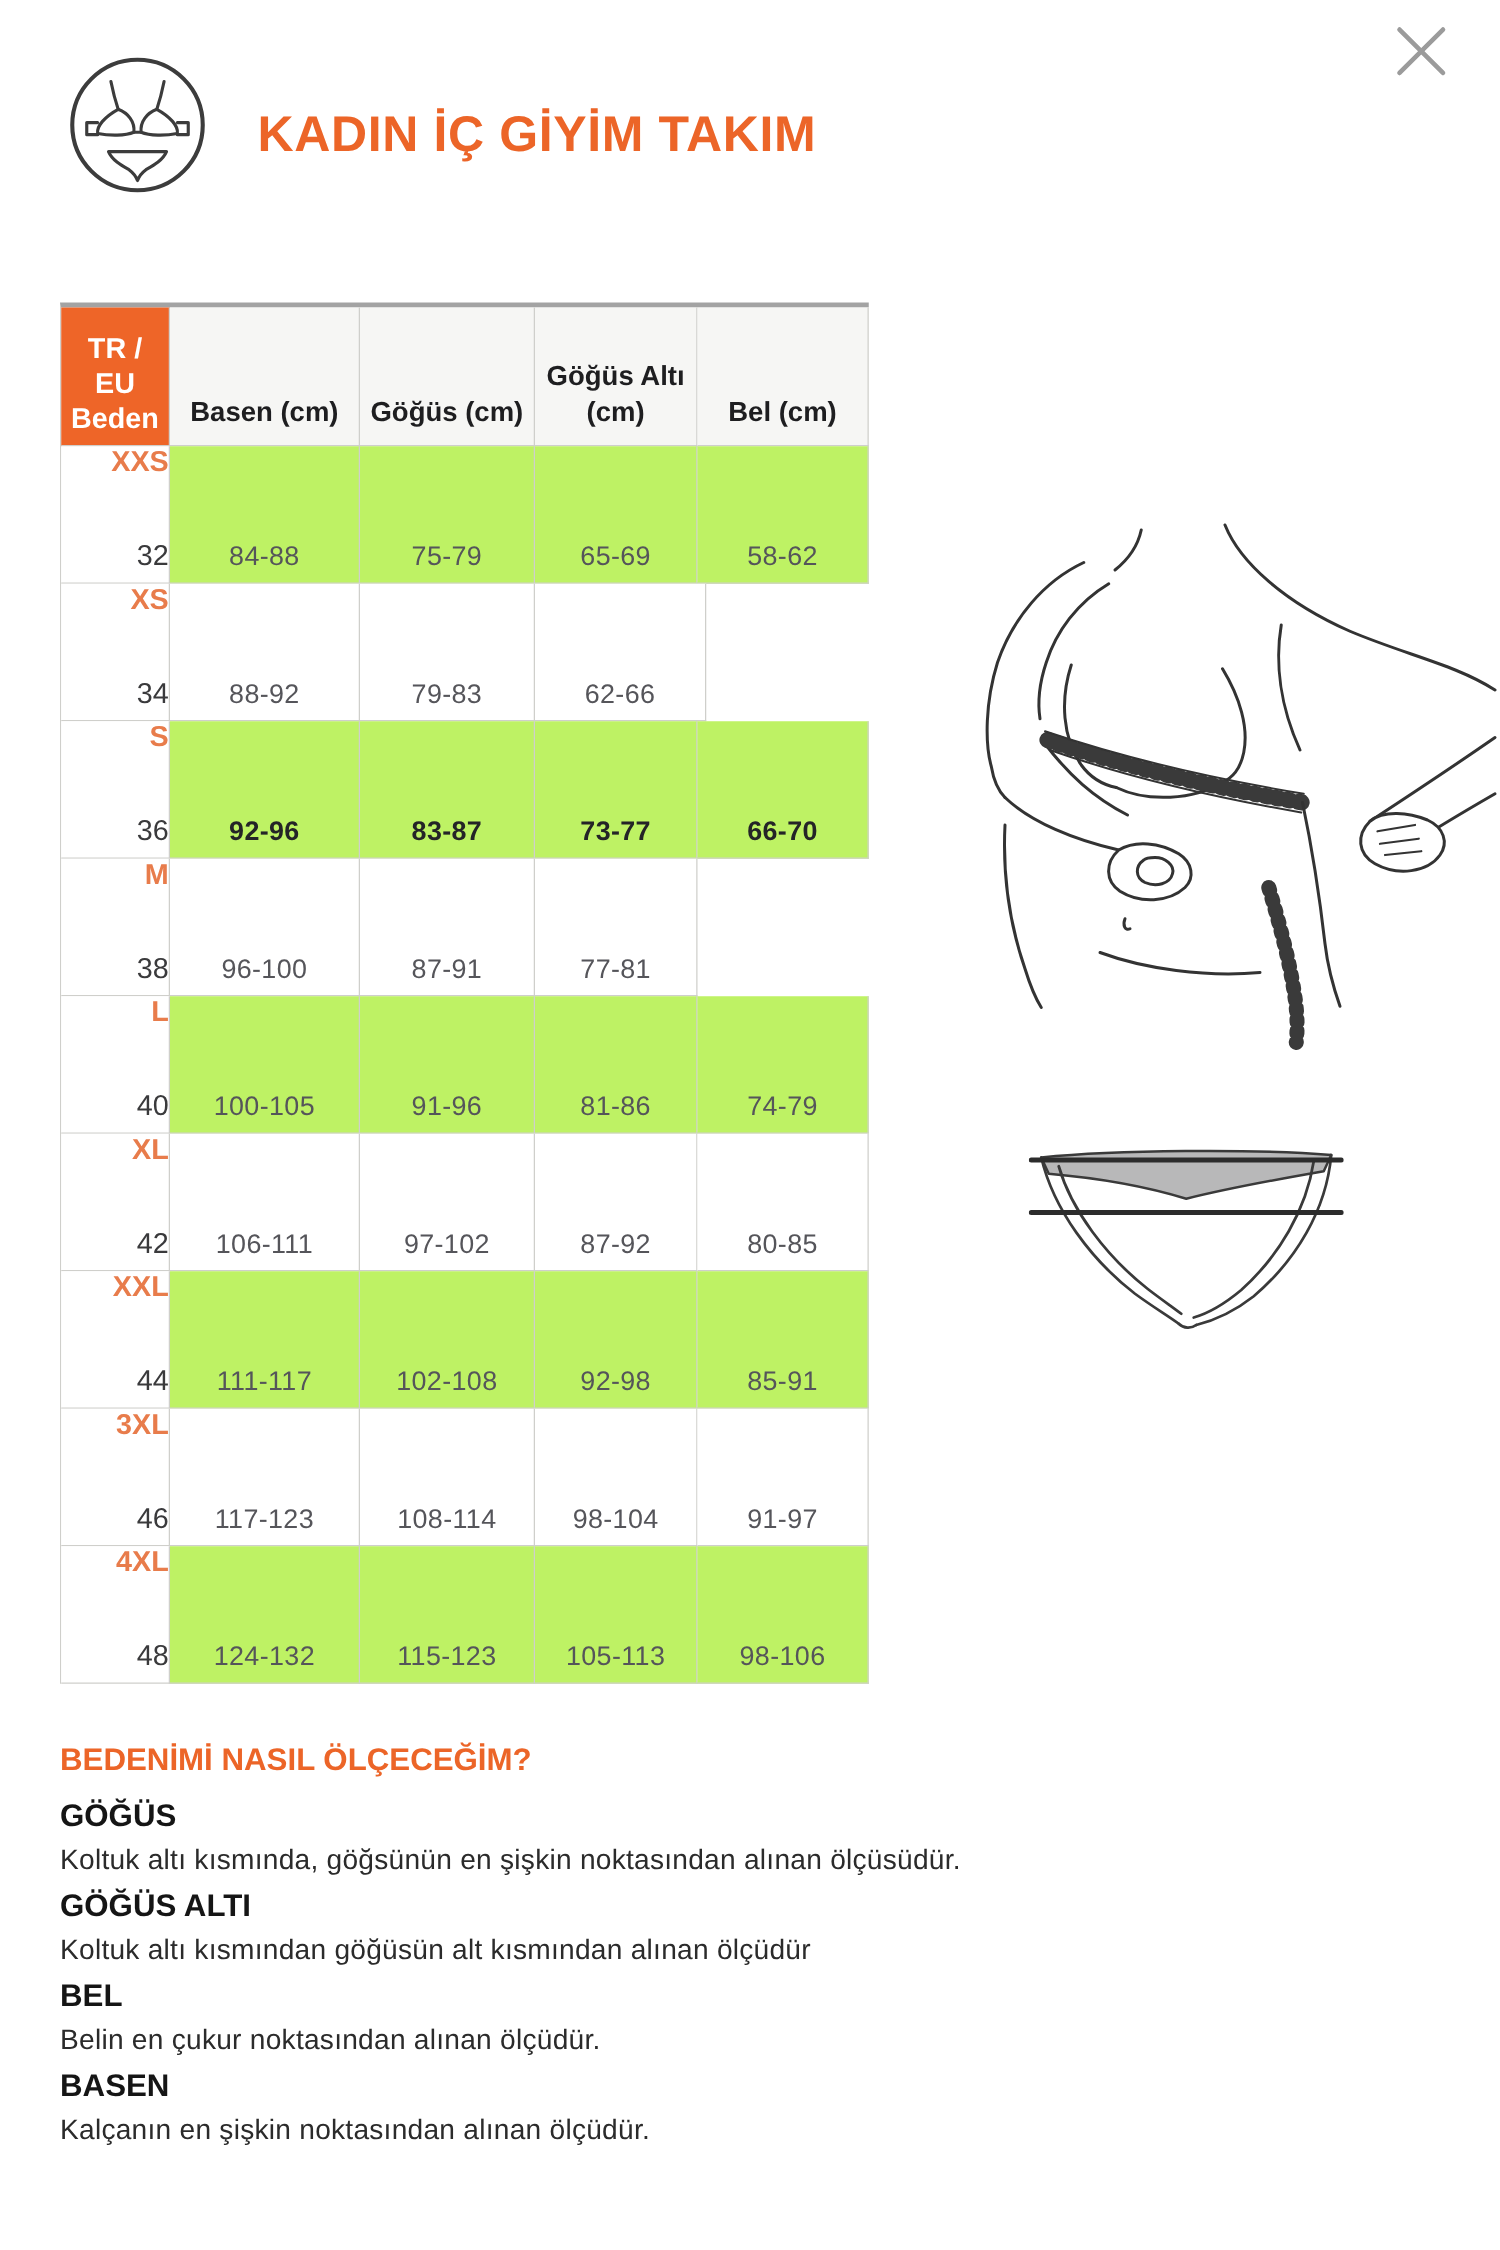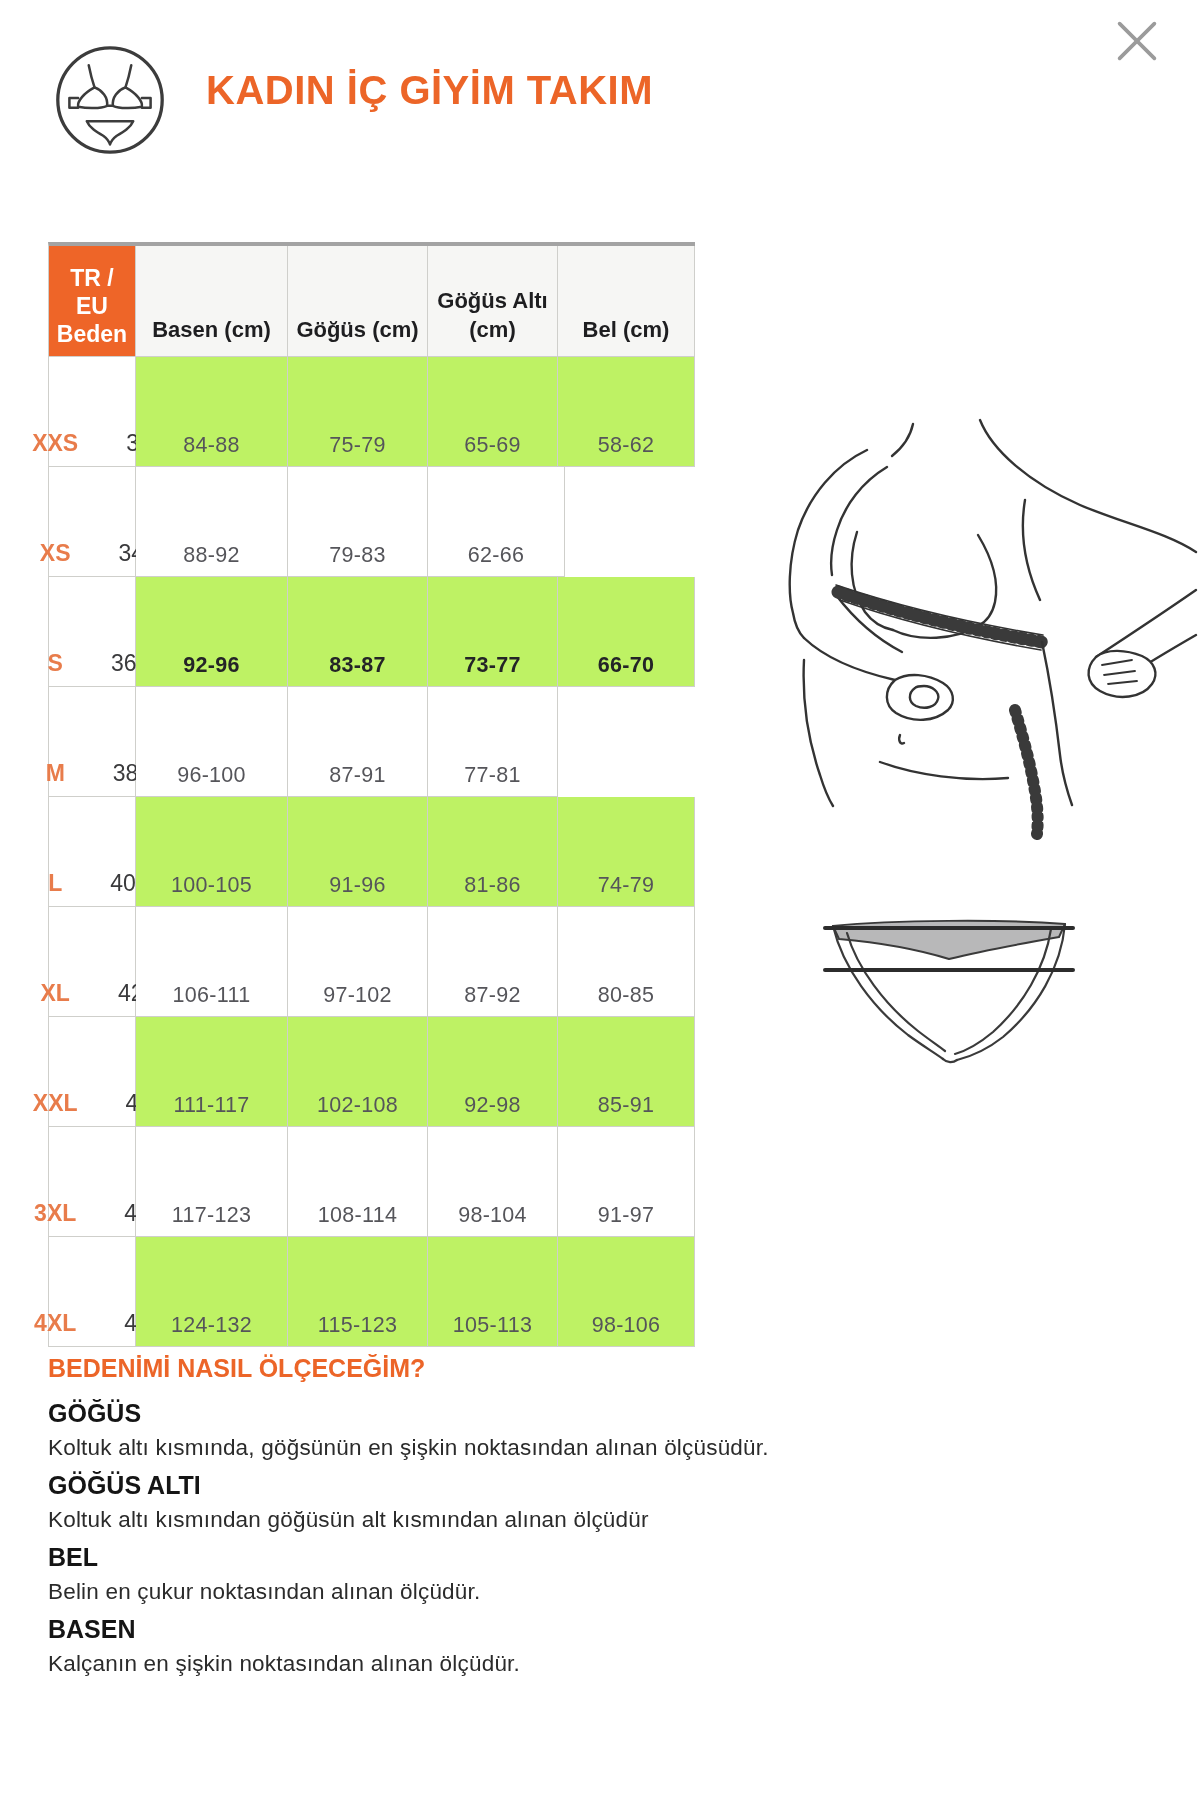--- a/index.html
+++ b/index.html
@@ -3,48 +3,48 @@
 <meta charset="utf-8">
 <style>
   html,body{margin:0;padding:0;}
   body{
     width:1200px;height:1800px;position:relative;overflow:hidden;
     background:#ffffff;font-family:"Liberation Sans",sans-serif;
   }
   
   .category-icon{position:absolute;left:52px;top:42px;width:116px;height:116px;}
   .page-title{
-    position:absolute;left:206px;top:68px;font-size:40px;font-weight:bold;
+    position:absolute;left:206px;top:86px;font-size:40px;font-weight:bold;
     color:#ec6528;letter-spacing:.5px;white-space:nowrap;
   }
   .close-btn{position:absolute;left:1112px;top:16px;width:50px;height:50px;cursor:pointer;}
   
   .size-table{position:absolute;left:48px;top:242px;border-left:1px solid #cfcfcb;border-top:4px solid #a3a3a3;}
   .trow{display:flex;}
   .cell{
     box-sizing:border-box;border-right:1px solid #cfcfcb;border-bottom:1px solid #cfcfcb;
     display:flex;align-items:flex-end;justify-content:center;background:#fff;
   }
   .c0{width:87px}.c1{width:152px}.c2{width:140px}.c3{width:130px}.c4{width:137px}
   .hrow .cell{height:111px;background:#f6f6f4;font-weight:bold;color:#1e1e20;
     font-size:22px;text-align:center;padding:0 4px 12px;line-height:29px;}
   .hrow .corner{background:#ee6528;color:#ffffff;white-space:pre-line;font-size:23px;
     line-height:28px;padding-bottom:8px;}
   .drow .cell{height:110px;}
-  .cell-size{padding-bottom:9px;gap:48px;}
+  .cell-size{flex-direction:column;padding-bottom:9px;gap:48px;}
   .size-name{color:#e87c4b;font-weight:bold;font-size:23px;line-height:27px;}
   .size-eu{color:#3a3a3c;font-size:23px;line-height:27px;}
   .cell-val{color:#55555a;font-size:21.5px;padding-bottom:8px;letter-spacing:.3px;}
   .row-gray .cell-val{background:#bef264;}
   .row-bold .cell-val{font-weight:bold;color:#242427;}
   
   .bust-illu{position:absolute;left:780px;top:410px;width:420px;height:430px;}
   .panty-illu{position:absolute;left:823px;top:913px;width:252px;height:152px;}
   
-  .guide{position:absolute;left:48px;top:1354px;width:1090px;}
+  .guide{position:absolute;left:48px;top:1394px;width:1090px;}
   .guide-title{color:#ec6528;font-weight:bold;font-size:25px;margin:0 0 15px;}
   .guide-label{font-weight:bold;font-size:25px;color:#151515;margin:7px 0 4px;line-height:31px;}
   .guide-text{font-size:22.5px;color:#2b2b2b;margin:0 0 5px;line-height:30px;letter-spacing:.2px;}
 </style>
 </head>
 <body>
 
 <div class="category-icon">
   <svg viewBox="0 0 120 120" width="116" height="116" fill="none" stroke="#3c3c3c" stroke-linecap="round" stroke-linejoin="round">
     <circle cx="60" cy="60" r="54" stroke-width="3.4"></circle>

